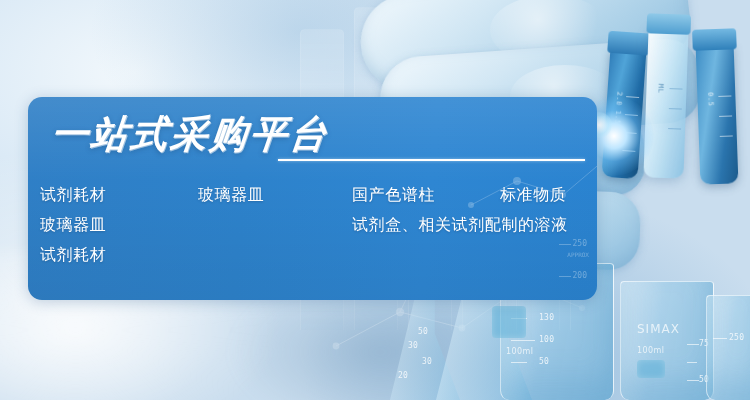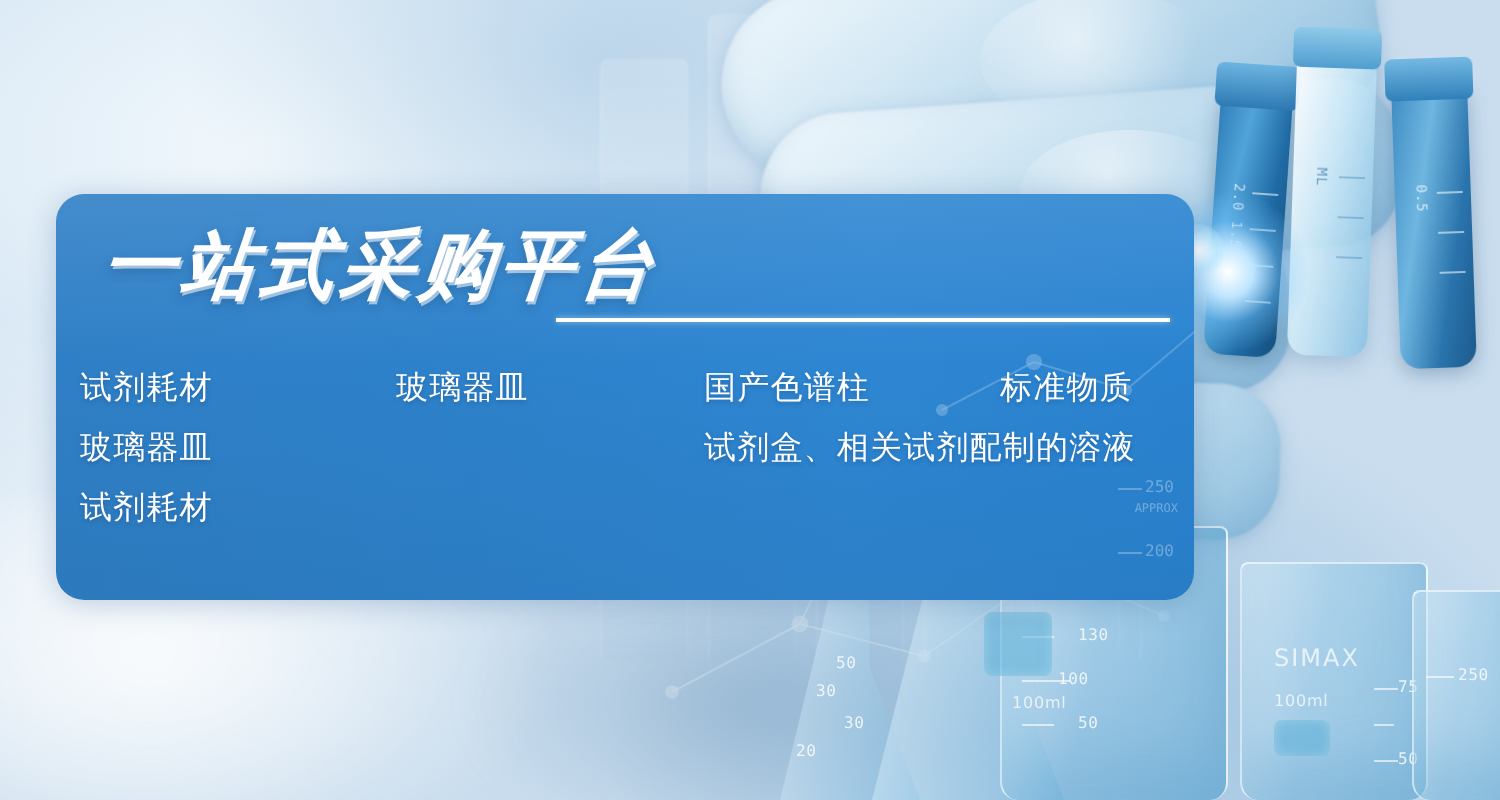--- a/index.html
+++ b/index.html
@@ -297,21 +297,21 @@
     <div class="beaker bk1">
       <div class="tick" style="top:10px;left:10px;width:24px;"></div>
       <div class="tick" style="top:32px;left:10px;width:24px;"></div>
       <div class="tick" style="top:54px;left:10px;width:16px;"></div>
       <div class="tick" style="top:76px;left:10px;width:24px;"></div>
       <div class="tick" style="top:98px;left:10px;width:16px;"></div>
       <div class="grad-label" style="top:5px;left:38px;">250</div>
       <div class="mark" style="top:16px;left:30px;font-size:6px;">APPROX</div>
       <div class="grad-label" style="top:27px;left:38px;">200</div>
       <div class="grad-label" style="top:49px;left:38px;">130</div>
-      <div class="grad-label" style="top:71px;left:28px;">100</div>
+      <div class="grad-label" style="top:71px;left:38px;">100</div>
       <div class="grad-label" style="top:93px;left:38px;">50</div>
     </div>
 
     <div class="beaker bk2">
       <div class="mark" style="top:40px;left:16px;font-size:12px;letter-spacing:1px;">SIMAX</div>
       <div class="mark" style="top:64px;left:16px;">100ml</div>
       <div class="label-box" style="top:78px;left:16px;width:28px;height:18px;"></div>
       <div class="tick" style="top:62px;left:66px;width:12px;"></div>
       <div class="tick" style="top:80px;left:66px;width:10px;"></div>
       <div class="tick" style="top:98px;left:66px;width:12px;"></div>

